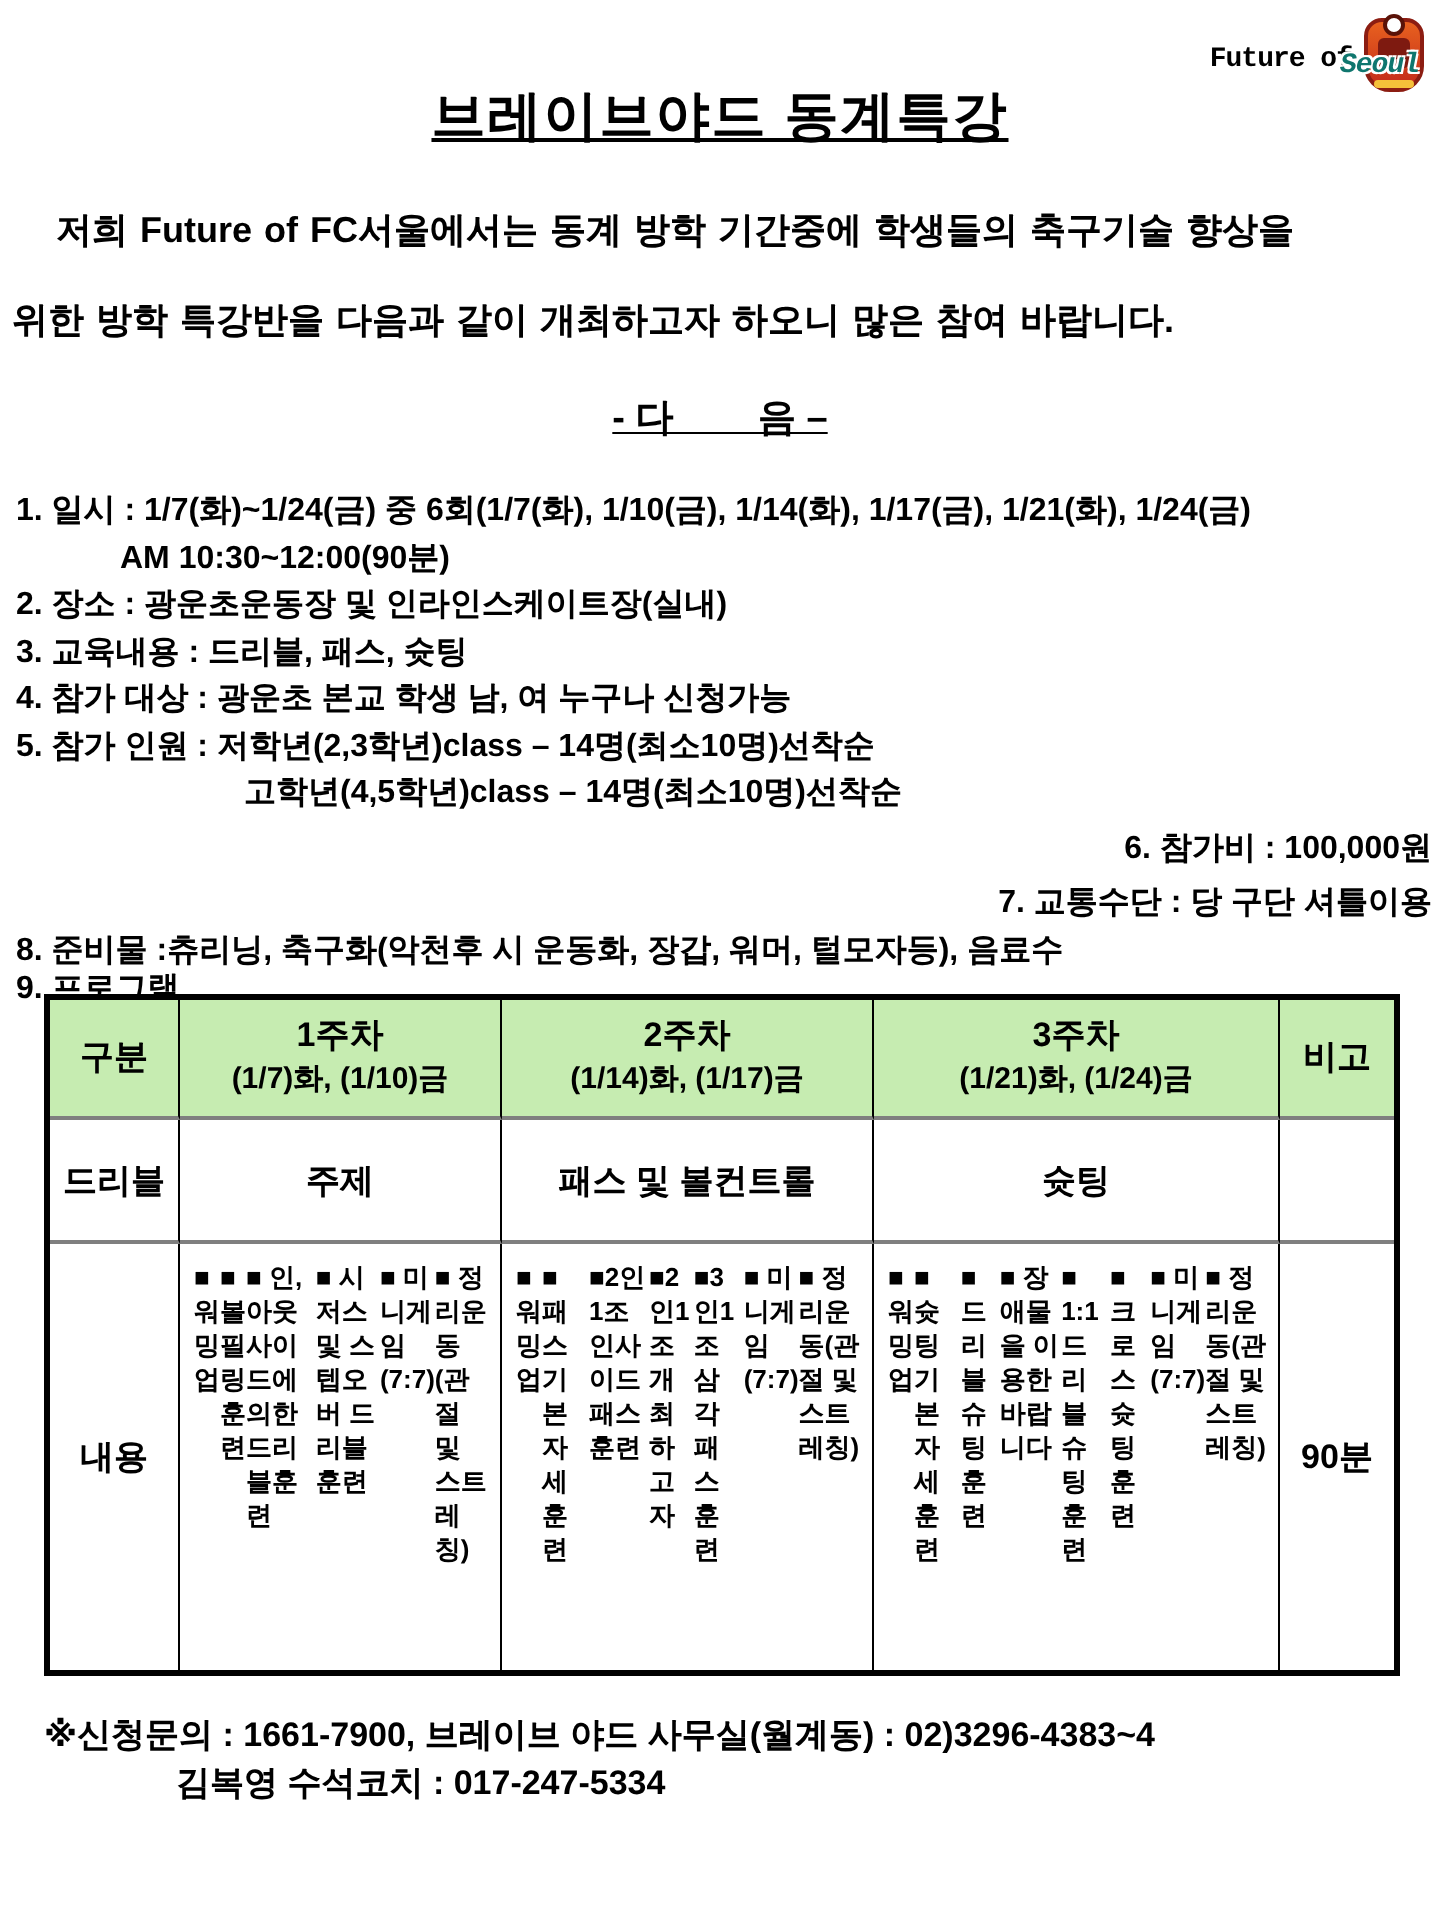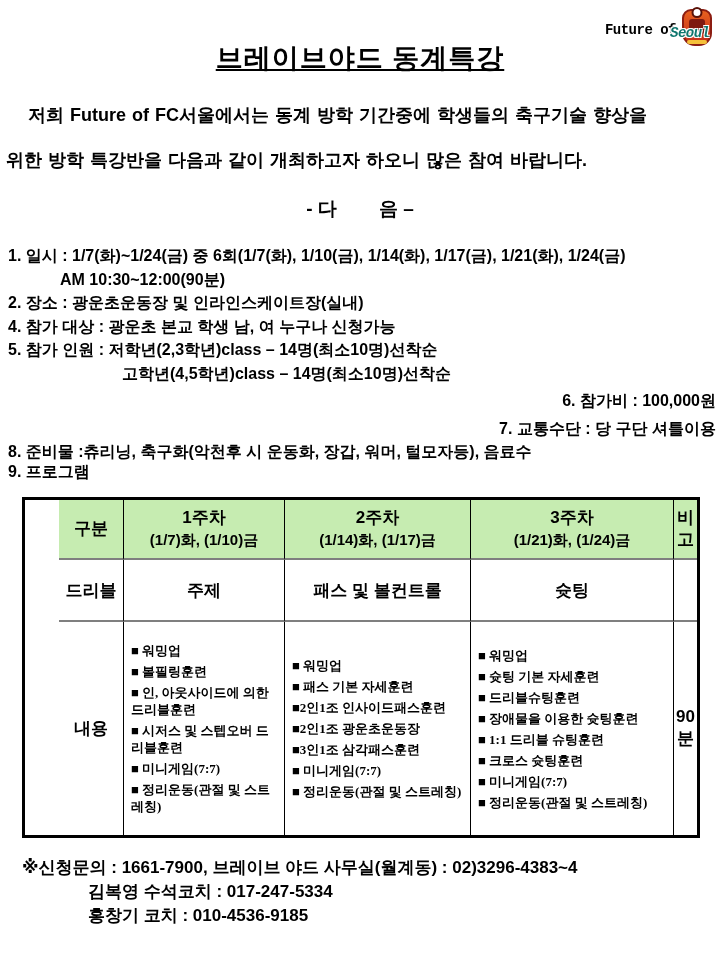--- a/index.html
+++ b/index.html
@@ -20,42 +20,42 @@
   .crest-ball{position:absolute;top:1px;left:50%;transform:translateX(-50%);width:11px;height:11px;
     background:#fff;border:2px solid #5a1208;border-radius:50%;box-sizing:border-box;}
   .crest-band{position:absolute;left:9px;bottom:4px;width:20px;height:4px;background:#f5c13a;border-radius:2px;}
   .brand{position:absolute;left:-8px;bottom:7px;font-size:14px;font-style:italic;color:#0f766e;letter-spacing:-0.5px;
     text-shadow:-1px -1px 0 #fff,1px -1px 0 #fff,-1px 1px 0 #fff,1px 1px 0 #fff;}
   
   .title{position:absolute;top:40px;left:0;right:0;text-align:center;font-size:27px;
     text-decoration:underline;letter-spacing:1px;}
   .intro-l1{position:absolute;top:103px;left:8px;font-size:18px;text-indent:20px;white-space:nowrap;word-spacing:1px;}
   .intro-l2{position:absolute;top:148px;left:6px;font-size:18px;white-space:nowrap;word-spacing:1px;}
-  .daum{position:absolute;top:196px;left:0;right:0;text-align:center;font-size:19px;white-space:pre;}
+  .daum{position:absolute;top:196px;left:0;right:0;text-align:center;font-size:19px;white-space:pre;text-decoration:underline;}
   
   .list{position:absolute;top:244px;left:8px;width:708px;font-size:16px;line-height:23.5px;}
   .list div{white-space:nowrap;}
   .sub1{padding-left:52px;}
   .sub5{padding-left:114px;}
   .gap-sm{margin-top:4px;text-align:right;}
   .tight{margin-top:-4px;}
   
   .ptable{position:absolute;left:22px;top:497px;width:678px;height:341px;box-sizing:border-box;
     border:3px solid #000;display:grid;
     grid-template-columns:65px 161px 186px 203px 1fr;
-    grid-template-rows:60px 62px 1fr;padding-left:34px;}
+    grid-template-rows:60px 62px 1fr;}
   .tc{border-right:1px solid #000;border-bottom:2px solid #7f7f7f;box-sizing:border-box;
     display:flex;align-items:center;justify-content:center;text-align:center;overflow:hidden;}
   .lastcol{border-right:none;}
   .lastrow{border-bottom:none;}
   .hdr{background:#c6ecb1;flex-direction:column;font-size:17px;line-height:22px;}
   .hdr .sub{font-size:15px;}
   .cell-md{font-size:17px;}
-  .content-cell{flex-direction:column;justify-content:center;align-items:flex-start;text-align:left;
-    font-size:13px;line-height:17px;padding:6px 4px 6px 7px;font-family:Liberation Serif, serif;}
+  .content-cell{flex-direction:row;justify-content:center;align-items:flex-start;text-align:left;
+    font-size:13px;line-height:17px;padding:6px 4px 6px 7px;}
   .content-cell div{margin:2px 0;}
   
   .footer{position:absolute;left:22px;top:856px;font-size:17px;line-height:24px;}
   .footer .ind{padding-left:66px;}
 </style>
 </head>
 <body>
 
 <div class="logo">
   <span class="logo-prefix">Future of</span>
@@ -70,20 +70,21 @@
 
 <div class="title">브레이브야드 동계특강</div>
 <div class="intro-l1">저희 Future of FC서울에서는 동계 방학 기간중에 학생들의 축구기술 향상을</div>
 <div class="intro-l2">위한 방학 특강반을 다음과 같이 개최하고자 하오니 많은 참여 바랍니다.</div>
 <div class="daum">- 다        음 –</div>
 
 <div class="list">
   <div>1. 일시 : 1/7(화)~1/24(금) 중 6회(1/7(화), 1/10(금), 1/14(화), 1/17(금), 1/21(화), 1/24(금)</div>
   <div class="sub1">AM 10:30~12:00(90분)</div>
   <div>2. 장소 : 광운초운동장 및 인라인스케이트장(실내)</div>
+  <div>3. 교육내용 : 드리블, 패스, 슛팅</div>
   <div>4. 참가 대상 : 광운초 본교 학생 남, 여 누구나 신청가능</div>
   <div>5. 참가 인원 : 저학년(2,3학년)class – 14명(최소10명)선착순</div>
   <div class="sub5">고학년(4,5학년)class – 14명(최소10명)선착순</div>
   <div class="gap-sm">6. 참가비 : 100,000원</div>
   <div class="gap-sm">7. 교통수단 : 당 구단 셔틀이용</div>
   <div>8. 준비물 :츄리닝, 축구화(악천후 시 운동화, 장갑, 워머, 털모자등), 음료수</div>
   <div class="tight">9. 프로그램</div>
 </div>
 
 <div class="ptable">
@@ -119,35 +120,34 @@
     <div>■ 볼필링훈련</div>
     <div>■ 인, 아웃사이드에 의한 드리블훈련</div>
     <div>■ 시저스 및 스텝오버 드리블훈련</div>
     <div>■ 미니게임(7:7)</div>
     <div>■ 정리운동(관절 및 스트레칭)</div>
   </div>
   <div class="tc content-cell lastrow">
     <div>■ 워밍업</div>
     <div>■ 패스 기본 자세훈련</div>
     <div>■2인1조 인사이드패스훈련</div>
-    <div>■2인1조 광운초운동장</div>
+    <div>■2인1조 개최하고자</div>
     <div>■3인1조 삼각패스훈련</div>
     <div>■ 미니게임(7:7)</div>
     <div>■ 정리운동(관절 및 스트레칭)</div>
   </div>
   <div class="tc content-cell lastrow">
     <div>■ 워밍업</div>
     <div>■ 슛팅 기본 자세훈련</div>
     <div>■ 드리블슈팅훈련</div>
-    <div>■ 장애물을 이용한 슛팅훈련</div>
+    <div>■ 장애물을 이용한 바랍니다</div>
     <div>■ 1:1 드리블 슈팅훈련</div>
     <div>■ 크로스 슛팅훈련</div>
     <div>■ 미니게임(7:7)</div>
     <div>■ 정리운동(관절 및 스트레칭)</div>
   </div>
   <div class="tc cell-md lastcol lastrow">90분</div>
 </div>
 
 <div class="footer">
   <div>※신청문의 : 1661-7900, 브레이브 야드 사무실(월계동) : 02)3296-4383~4</div>
   <div class="ind">김복영 수석코치 : 017-247-5334</div>
-  <div class="ind">홍창기 코치 : 010-4536-9185</div>
 </div>
 
 </body></html>

